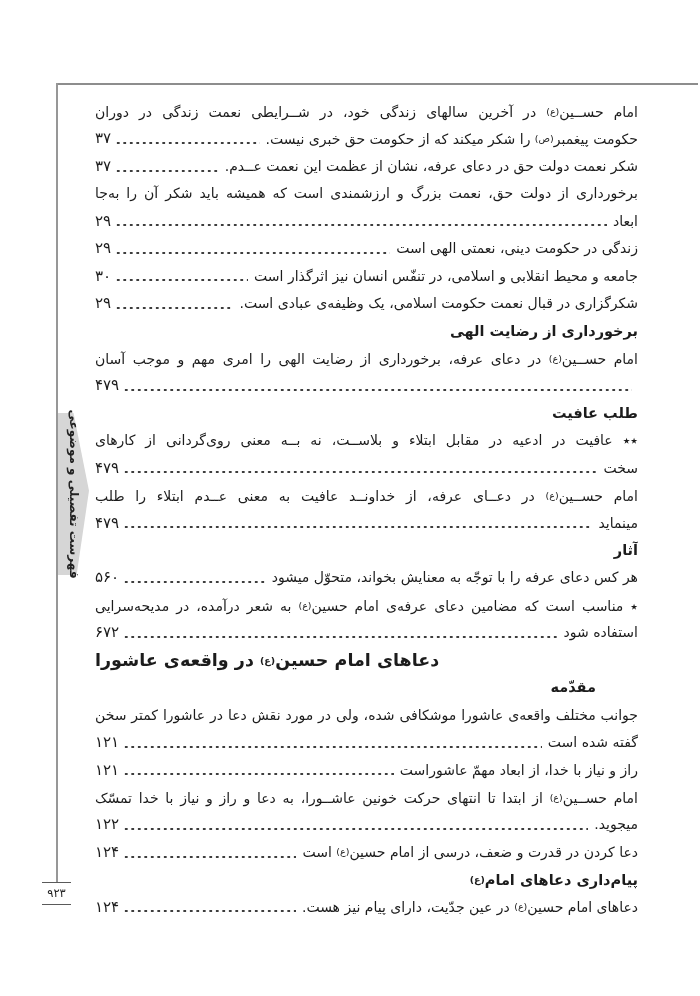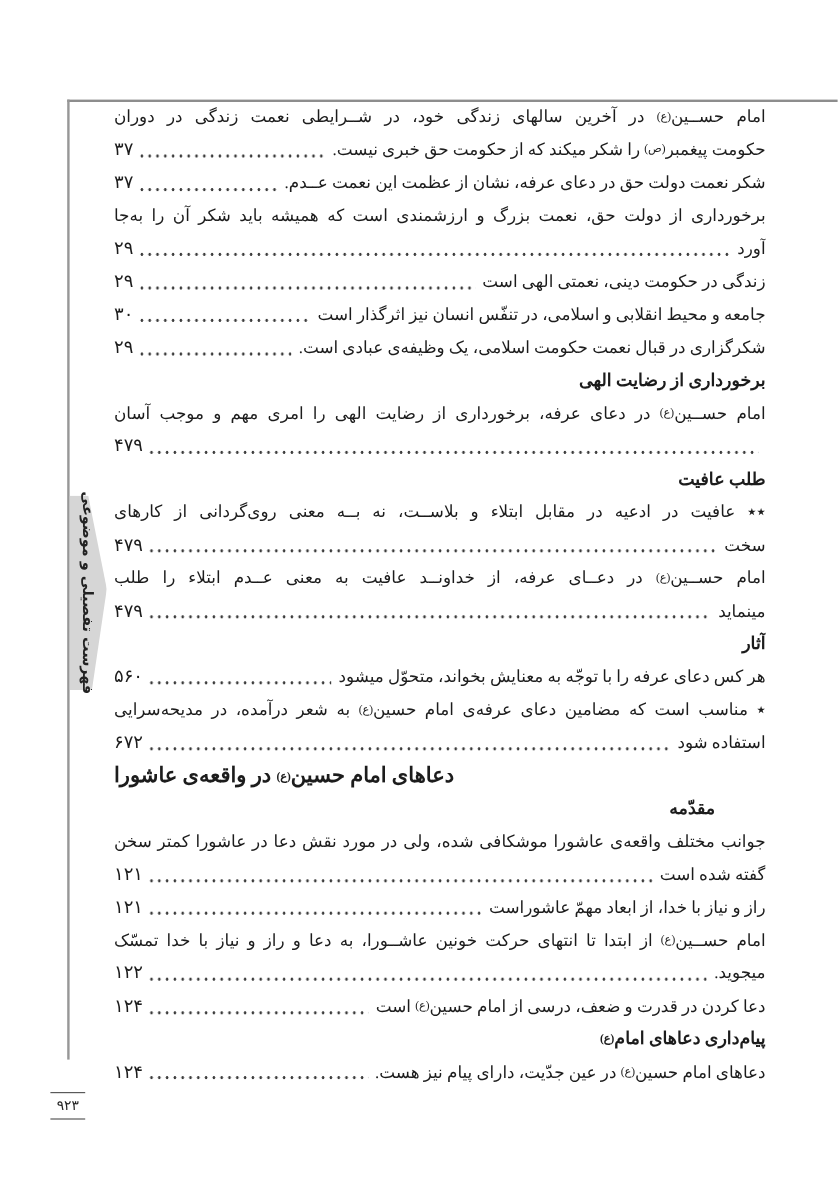--- a/index.html
+++ b/index.html
@@ -40,29 +40,28 @@
     transform-origin: center;
     white-space: nowrap;
     direction: rtl;
     font-size: 12px;
     font-weight: bold;
     color: #222;
     letter-spacing: 0;
   }
 
   
-  .pagenum-block { position: absolute; left: 42px; top: 910px; width: 29px; text-align: center; }
+  .pagenum-block { position: absolute; left: 42px; top: 882px; width: 29px; text-align: center; }
   .pn-rule { height: 1px; background: #5a5a5a; }
   .pn-num { font-size: 11.5px; padding: 3px 0 4px 0; color: #222; }
 
   
   .toc {
-    position: absolute; left: 95px; top: 85px; width: 543px;
+    position: absolute; left: 95px; top: 98px; width: 543px;
     direction: rtl;
-    font-family: Liberation Serif, serif;
   }
   .line {
     height: 27.45px;
     line-height: 27.45px;
     display: flex;
     align-items: center;
     font-size: 14px;
     overflow: hidden;
   }
   .line .t { white-space: nowrap; }
@@ -108,21 +107,21 @@
       <span class="dots"></span>
       <span class="num">۳۷</span>
     </div>
     <div class="line body">
       <span class="t">شکر نعمت دولت حق در دعای عرفه، نشان از عظمت این نعمت عــدم.</span>
       <span class="dots"></span>
       <span class="num">۳۷</span>
     </div>
     <div class="line body just"><span class="t">برخورداری از دولت حق، نعمت بزرگ و ارزشمندی است که همیشه باید شکر آن را به‌جا</span></div>
     <div class="line body">
-      <span class="t">آورد</span>
+      <span class="t">ابعاد</span>
       <span class="dots"></span>
       <span class="num">۲۹</span>
     </div>
     <div class="line body">
       <span class="t">زندگی در حکومت دینی، نعمتی الهی است</span>
       <span class="dots"></span>
       <span class="num">۲۹</span>
     </div>
     <div class="line body">
       <span class="t">جامعه و محیط انقلابی و اسلامی، در تنفّس انسان نیز اثرگذار است</span>

